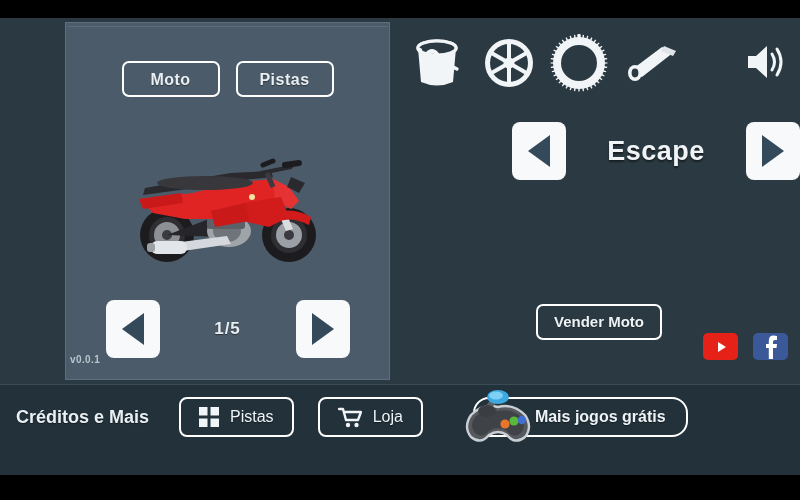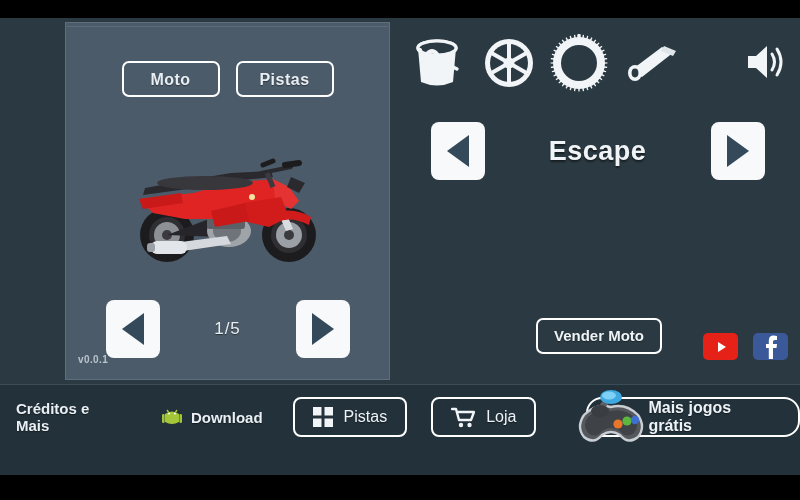--- a/index.html
+++ b/index.html
@@ -45,61 +45,61 @@
            display:flex; align-items:center; justify-content:center; gap:46px; }
   .sq-btn {
     width:54px; height:58px; background:#f7f9fa; border-radius:8px;
     display:flex; align-items:center; justify-content:center; cursor:pointer;
     border:none;
   }
   .tri-left  { width:0;height:0; border-top:16px solid transparent;
                border-bottom:16px solid transparent; border-right:22px solid #34495a; }
   .tri-right { width:0;height:0; border-top:16px solid transparent;
                border-bottom:16px solid transparent; border-left:22px solid #34495a; }
-  #page-count { color:#e9eef2; font-size:17px; font-weight:normal;
+  #page-count { color:#e9eef2; font-size:17px; font-weight:bold;
                 letter-spacing:1px; min-width:44px; text-align:center;
                 text-shadow:0 1px 1px rgba(0,0,0,.45); }
 
-  #version { position:absolute; left:12px; top:331px; color:#b9c4cc;
+  #version { position:absolute; left:4px; top:331px; color:#b9c4cc;
              font-size:10px; font-weight:bold; letter-spacing:.4px; }
 
   
   #right-panel { position:absolute; left:395px; top:0; width:405px; height:362px; }
 
   #part-icons { position:absolute; left:15px; top:16px; display:flex;
                 align-items:center; gap:14px; }
   .part-icon { cursor:pointer; display:block; }
 
   #sound-btn { position:absolute; right:12px; top:24px; cursor:pointer; }
 
   #part-selector { position:absolute; left:0; top:104px; width:100%;
-                   display:flex; align-items:center; justify-content:center; gap:38px; }
+                   display:flex; align-items:center; justify-content:flex-end; gap:15px; }
   #part-name { color:#f0f4f7; font-size:27px; font-weight:bold;
                letter-spacing:.5px; min-width:150px; text-align:center;
                text-shadow:0 2px 2px rgba(0,0,0,.5); }
 
   #sell-btn {
-    position:absolute; left:141px; top:300px; height:36px; line-height:32px;
+    position:absolute; left:141px; top:286px; height:36px; line-height:32px;
     padding:0 16px; border:2px solid #ffffff; border-radius:7px;
     color:#eef3f6; font-size:15px; font-weight:bold; background:transparent;
     cursor:pointer; text-shadow:0 1px 1px rgba(0,0,0,.4);
   }
 
   #social { position:absolute; right:12px; top:315px; display:flex; gap:15px; }
   .social-btn { width:35px; height:27px; border-radius:5px; cursor:pointer;
                 display:flex; align-items:center; justify-content:center; }
 
   
   #bottom-bar { position:absolute; left:0; top:366px; width:800px; height:91px;
                 background:#22313a; border-top:1px solid #3a4d57; }
   #bottom-inner { position:absolute; left:0; top:7px; width:100%; height:50px;
                   display:flex; align-items:center; }
 
-  .flat-link { display:flex; align-items:center; gap:9px; cursor:pointer;
-               color:#e9eff3; font-size:15px; font-weight:bold;
+  .flat-link { display:flex; align-items:flex-start; gap:9px; cursor:pointer;
+               color:#e9eff3; font-size:18px; font-weight:bold;
                text-shadow:0 1px 1px rgba(0,0,0,.45); }
 
   .out-btn { display:flex; align-items:center; gap:11px; cursor:pointer;
              border:2px solid #ffffff; border-radius:8px; height:40px;
              padding:0 18px; color:#eef3f7; font-size:16px; font-weight:normal;
              background:transparent; text-shadow:0 1px 1px rgba(0,0,0,.45); }
 
   #more-games { display:flex; align-items:center; border:2px solid #ffffff;
                 border-radius:16px; height:40px; padding:0 20px 0 60px;
                 color:#eef3f7; font-size:16px; font-weight:bold; cursor:pointer;
@@ -264,32 +264,20 @@
       </div>
     </div>
 
     <div id="bottom-bar">
       <div id="bottom-inner">
 
         <div class="flat-link" style="margin-left:16px">
           <span>Créditos e Mais</span>
         </div>
 
-        <div class="flat-link" style="margin-left:36px">
-          <svg width="20" height="22" viewBox="0 0 20 22">
-            <path d="M3 8 Q10 3 17 8 L17 16 Q10 20 3 16 Z" fill="#a4c639"></path>
-            <circle cx="7" cy="7.5" r="1.1" fill="#ffffff"></circle>
-            <circle cx="13" cy="7.5" r="1.1" fill="#ffffff"></circle>
-            <path d="M5 4 L7 7" stroke="#a4c639" stroke-width="1.4"></path>
-            <path d="M15 4 L13 7" stroke="#a4c639" stroke-width="1.4"></path>
-            <rect x="0" y="8" width="2.6" height="9" rx="1.3" fill="#a4c639"></rect>
-            <rect x="17.4" y="8" width="2.6" height="9" rx="1.3" fill="#a4c639"></rect>
-          </svg>
-          <span>Download</span>
-        </div>
 
         <button class="out-btn" style="margin-left:30px">
           <svg width="20" height="20" viewBox="0 0 20 20">
             <rect x="0" y="0" width="8.5" height="8.5" fill="#f2f5f7"></rect>
             <rect x="11.5" y="0" width="8.5" height="8.5" fill="#f2f5f7"></rect>
             <rect x="0" y="11.5" width="8.5" height="8.5" fill="#f2f5f7"></rect>
             <rect x="11.5" y="11.5" width="8.5" height="8.5" fill="#f2f5f7"></rect>
           </svg>
           <span>Pistas</span>
         </button>

